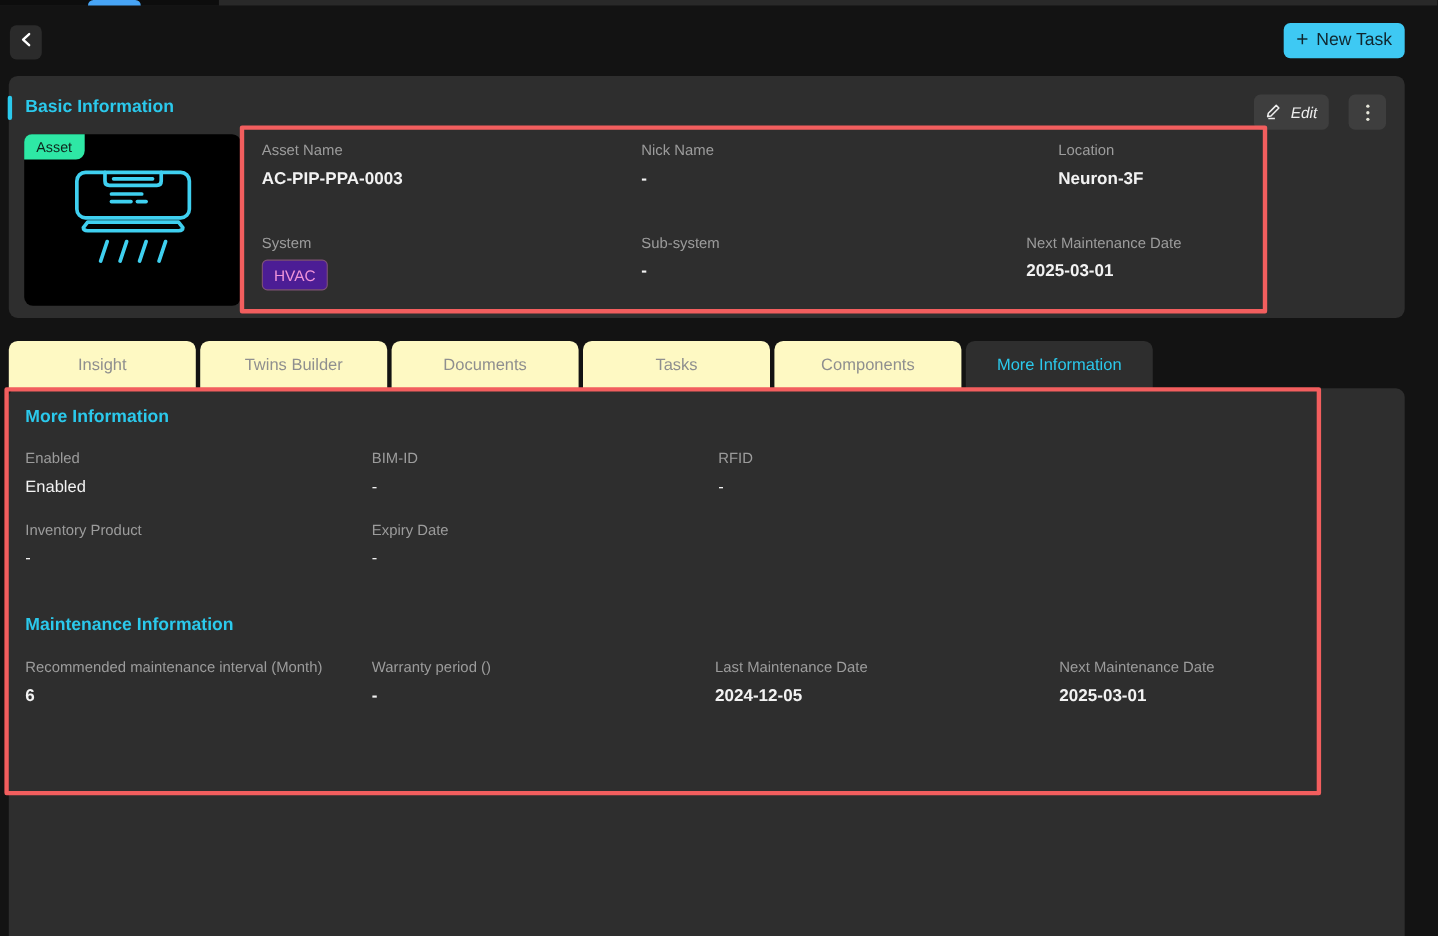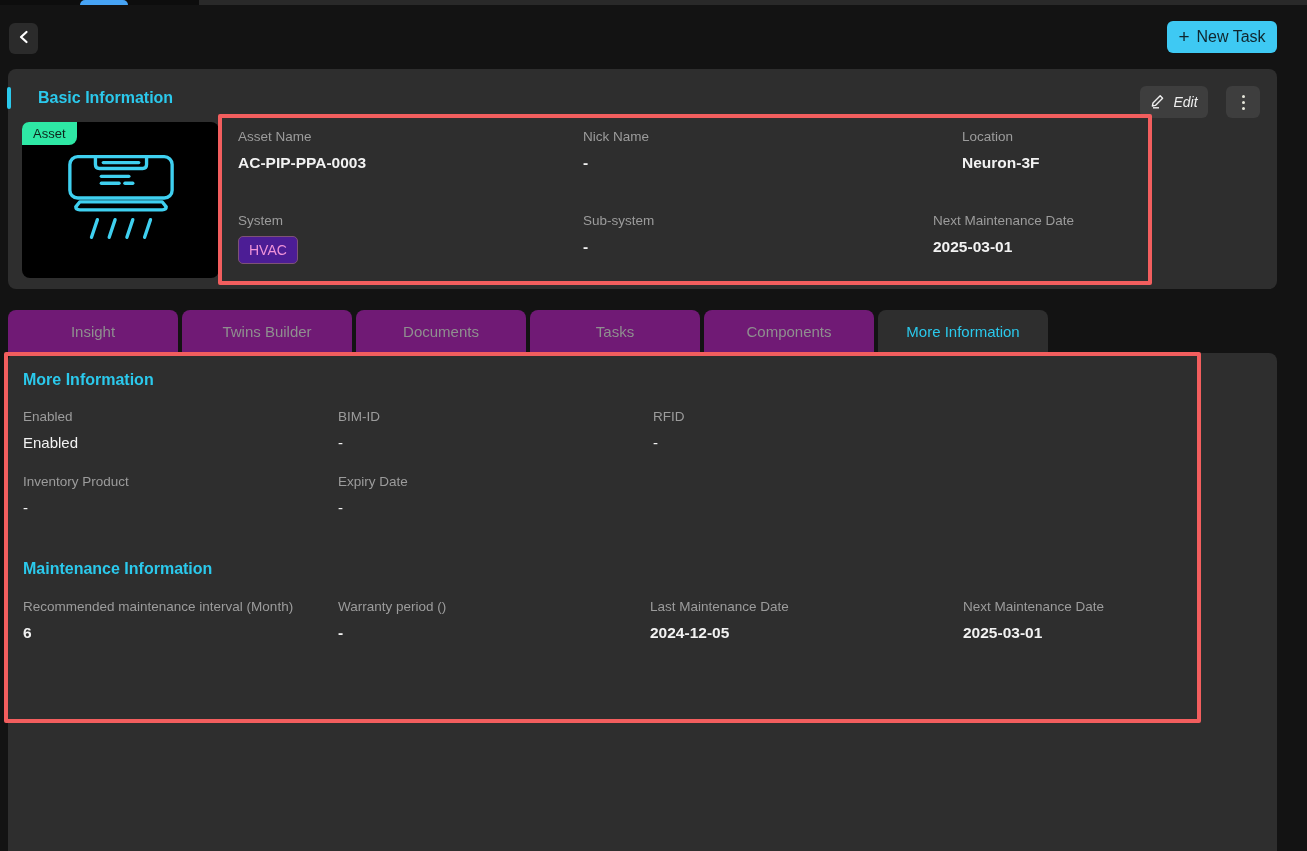--- a/index.html
+++ b/index.html
@@ -41,21 +41,21 @@
 
   .field{position:absolute;}
   .field .label{font-size:13.5px;color:#9c9c9c;}
   .field .value{margin-top:10px;font-size:15.5px;color:#f2f2f2;font-weight:bold;}
   .field .value.normal{font-weight:500;font-size:15px;}
   .badge-hvac{display:inline-block;background:#4c1d95;border:1px solid #7e5276;color:#f093d9;
     font-size:14px;font-weight:normal;padding:5px 10px;border-radius:5px;}
 
   
   .tabbar{position:absolute;left:8px;top:310px;display:flex;gap:4px;}
-  .tab{width:170px;height:43px;background:#701a75;border-radius:8px 8px 0 0;display:flex;align-items:center;
+  .tab{width:170px;height:43px;background:#fef9c3;border-radius:8px 8px 0 0;display:flex;align-items:center;
     justify-content:center;font-size:15px;color:#8f8f8f;cursor:pointer;}
   .tab.active{background:#2e2e2e;color:#2bc9ec;}
 
   
   .anno{position:absolute;border:4px solid #f25e5e;border-radius:2px;pointer-events:none;z-index:20;}
   .anno-1{left:218px;top:114px;width:926px;height:163px;}
   .anno-2{left:4px;top:352px;width:1189px;height:363px;}
 </style>
 </head>
 <body>
@@ -75,21 +75,21 @@
     </span>
   </div>
   <div class="page-title">Asset Details</div>
   <div class="new-task-btn">
     <span class="plus">+</span>
     <span class="lbl">New Task</span>
   </div>
 
   <div class="panel basic-panel">
     <div class="accent-bar"></div>
-    <div class="section-heading" style="position:absolute;left:30px;top:20px;">Basic Information</div>
+    <div class="section-heading" style="position:absolute;left:15px;top:20px;">Basic Information</div>
   </div>
 
   <div class="edit-btn">
     <span>
       <svg width="16" height="16" viewBox="0 0 16 16" fill="none" stroke="#ededed" stroke-width="1.4">
         <path d="M10.2 2.8 L12.6 5.2 L5.4 12.4 L2.4 13 L3 10 Z" stroke-linejoin="round"></path>
         <line x1="3" y1="14.8" x2="9" y2="14.8"></line>
       </svg>
     </span>
     <span>Edit</span>

